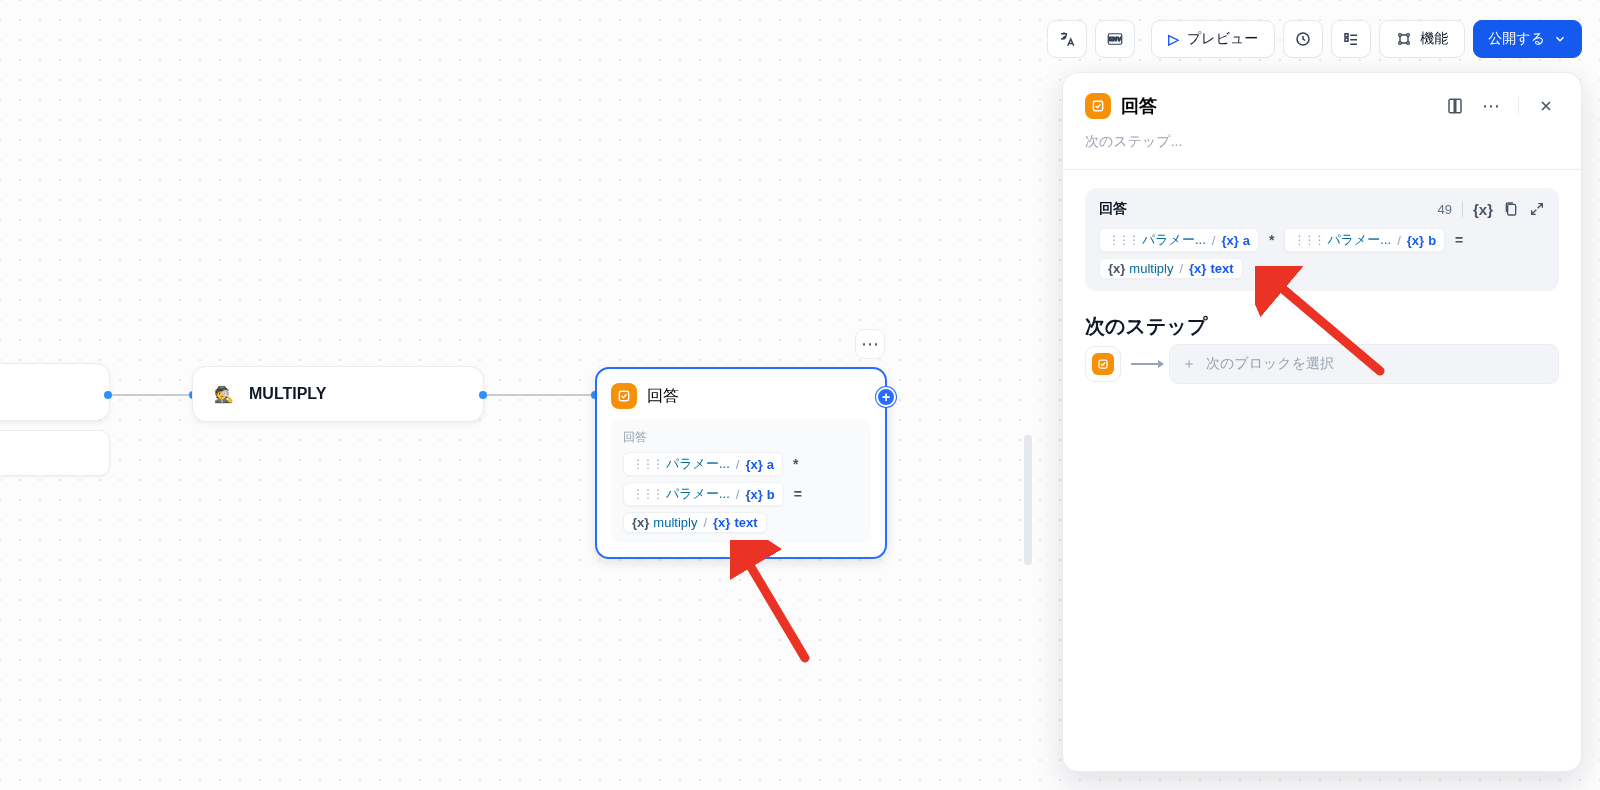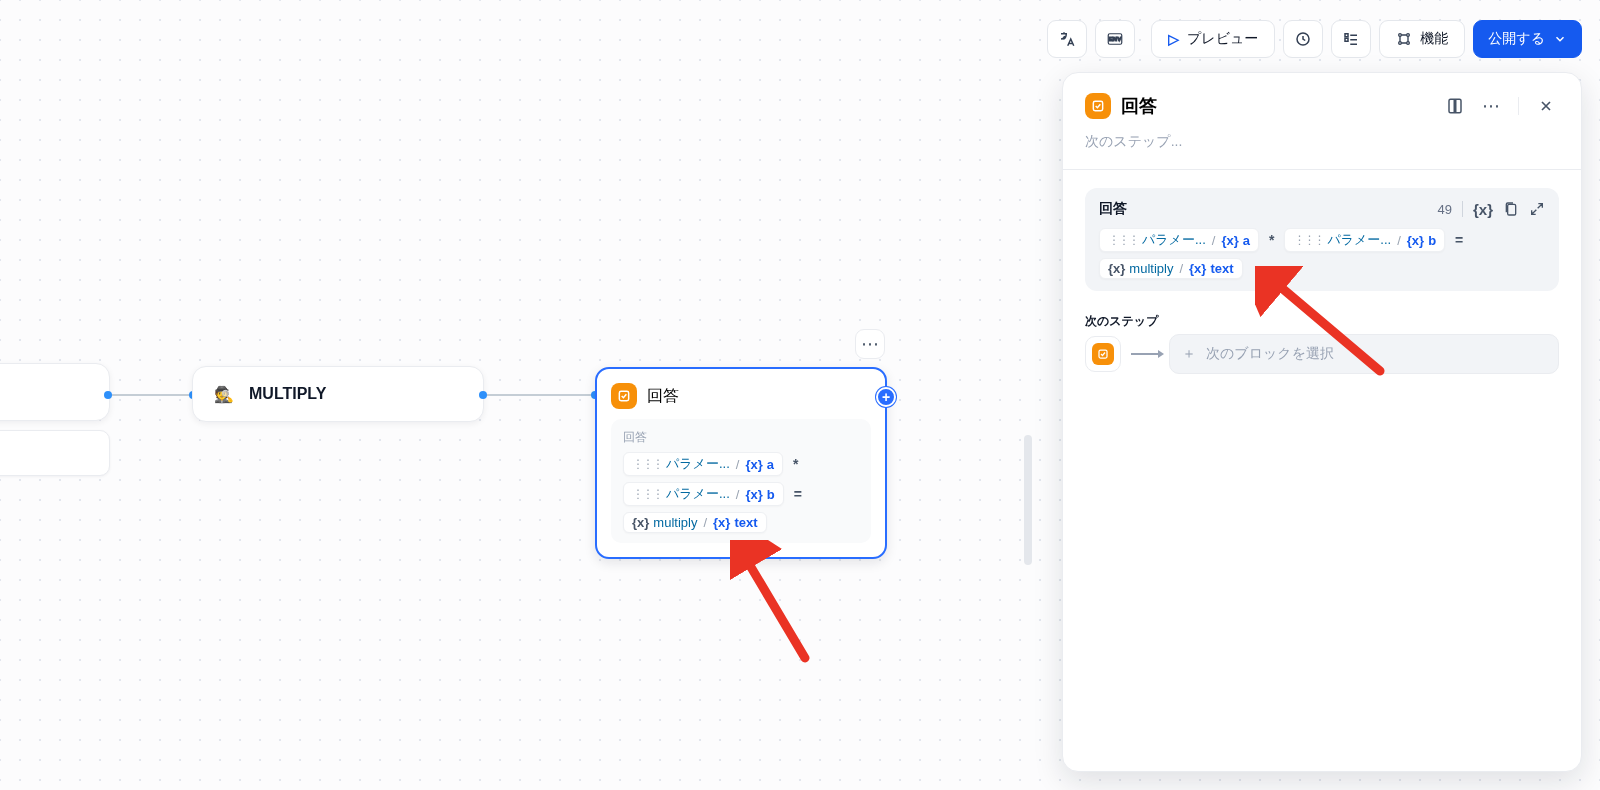--- a/index.html
+++ b/index.html
@@ -100,21 +100,21 @@
 
   .ans-box {
     background: #f2f4f7; border-radius: 12px; padding: 12px 14px;
   }
   .ans-box-head { display: flex; align-items: center; gap: 10px; margin-bottom: 10px; }
   .ans-box-head .lbl { font-size: 14px; font-weight: 600; color: #101828; flex: 1; }
   .ans-box-head .num { font-size: 13px; color: #667085; }
   .ans-box-head .vsep { width: 1px; height: 16px; background: #d0d5dd; }
   .ans-box-head .hic { color: #475467; font-size: 15px; display: flex; align-items: center; }
 
-  .next-title { font-size: 12px; font-weight: 600; color: #101828; margin-bottom: 4px; margin-top: 22px; }
+  .next-title { font-size: 20px; font-weight: 600; color: #101828; margin-bottom: 4px; margin-top: 22px; }
   .next-sub   { font-size: 14px; color: #667085; margin-bottom: 14px; }
   .next-row   { display: flex; align-items: center; gap: 10px; }
   .next-chip {
     width: 36px; height: 36px; background: #fff; border: 1px solid #eaecf0; border-radius: 10px;
     display: flex; align-items: center; justify-content: center;
   }
   .next-line { height: 2px; width: 28px; background: #98a2b3; position: relative; }
   .next-line::after {
     content: ""; position: absolute; right: -5px; top: 50%; transform: translateY(-50%);
     border-left: 6px solid #98a2b3; border-top: 4px solid transparent; border-bottom: 4px solid transparent;

